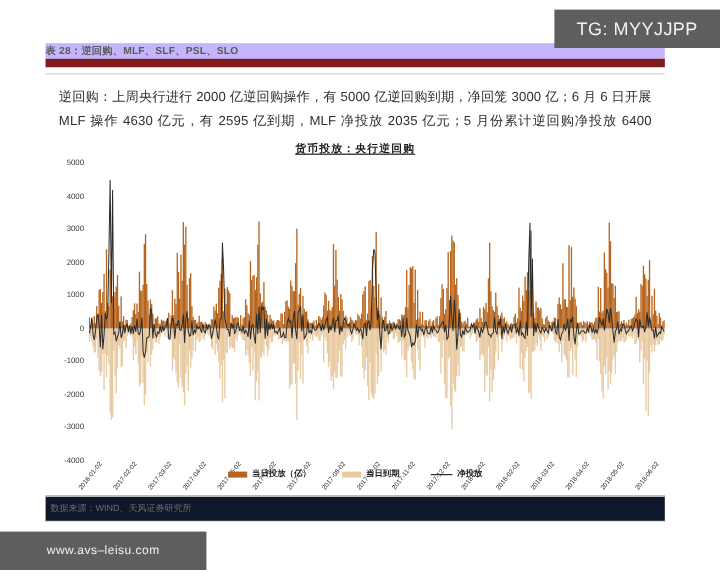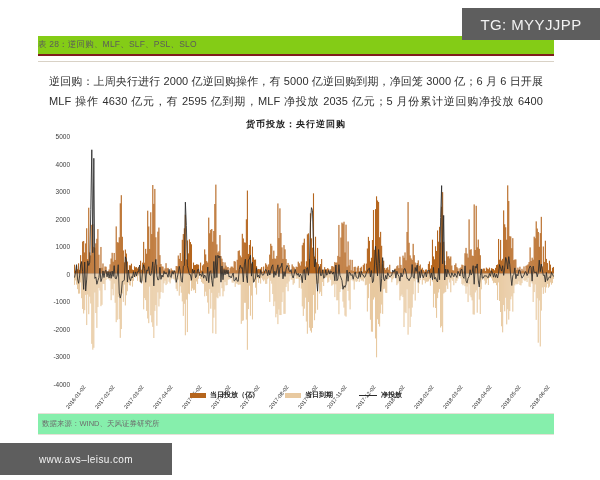--- a/index.html
+++ b/index.html
@@ -20,22 +20,23 @@
   
   .caption {
     position: absolute;
     left: 38px; top: 36px;
     width: 516px; height: 20px;
     font-size: 8.5px;
     color: #5b5b5b;
     letter-spacing: 0.2px;
     display: flex;
     align-items: center;
-    border-bottom: 2px solid #7f1d1d;
-    background: #84cc16;
+    border-bottom: 7px solid #7f1d1d;
+    background: #c4b5fd;
+    font-weight: bold;
   }
   
   .summary {
     position: absolute;
     left: 38px; top: 61px;
     width: 516px;
     padding: 9px 11px 10px 11px;
     border-top: 1px solid #d9d2c6;
     border-bottom: 1px solid #d9d2c6;
     background: #ffffff;
@@ -58,20 +59,21 @@
   }
   .chart-title {
     position: absolute;
     left: 0; top: 8px;
     width: 100%;
     text-align: center;
     font-size: 9px;
     font-weight: bold;
     color: #1d1d1d;
     letter-spacing: 1px;
+    text-decoration: underline;
   }
   .plot-wrap {
     position: absolute;
     left: 0; top: 26px;
     width: 516px; height: 248px;
   }
   
   .yaxis {
     position: absolute;
     left: 0; top: 0;
@@ -140,21 +142,21 @@
     position: absolute;
     left: 38px; top: 413px;
     width: 516px; height: 22px;
     border-top: 1px solid #e6e1d7;
     border-bottom: 1px solid #e6e1d7;
     display: flex;
     align-items: center;
     font-size: 7.5px;
     color: #6d6d6d;
     padding-left: 4px;
-    background: #86efac;
+    background: #0f172a;
   }
   
   .wm {
     position: absolute;
     background: #5e5e5e;
     color: #f2f2f2;
     display: flex;
     align-items: center;
     justify-content: center;
     font-size: 15px;

